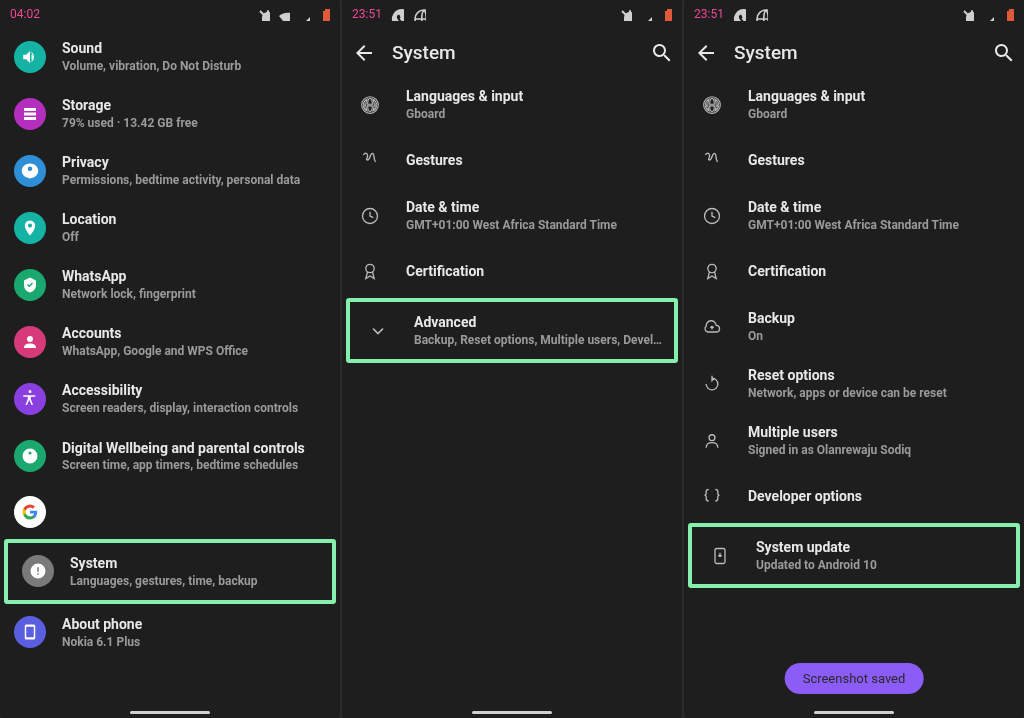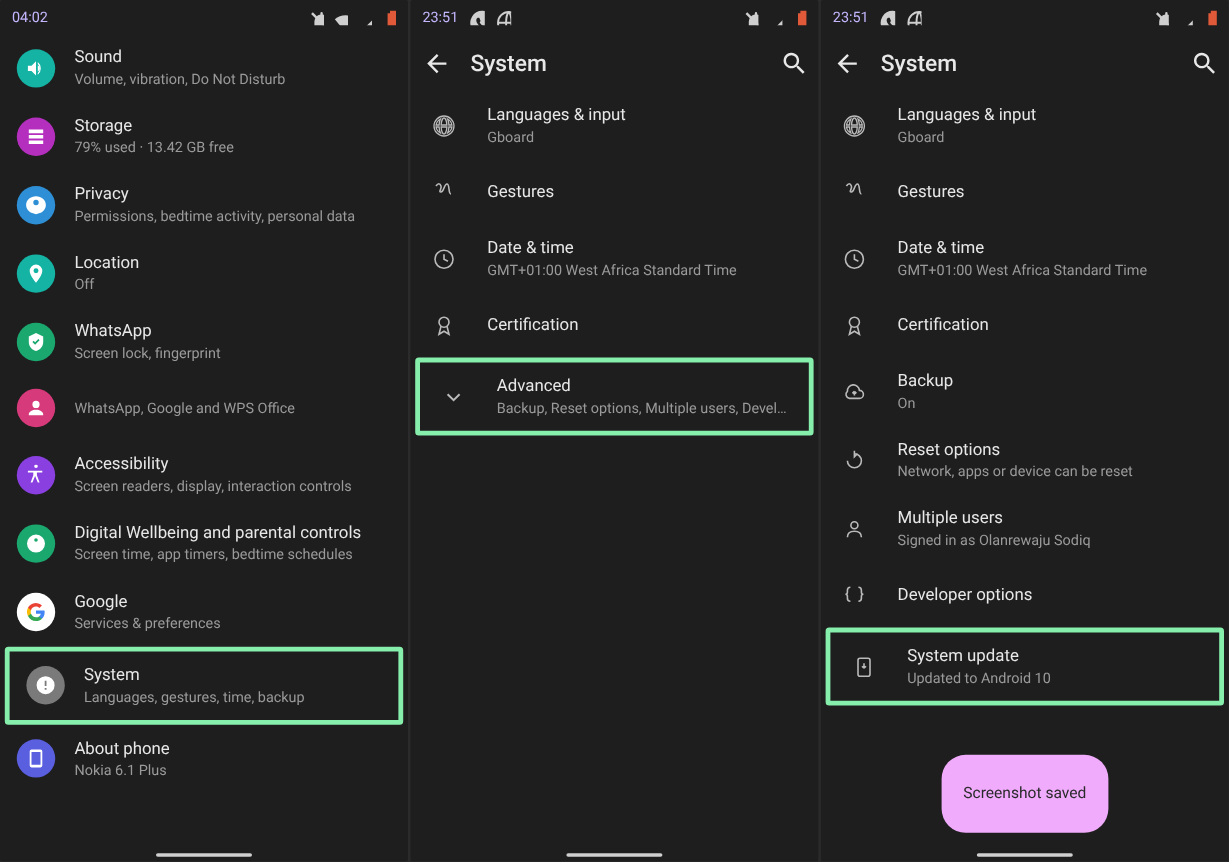--- a/index.html
+++ b/index.html
@@ -22,38 +22,39 @@
     border-radius: 2px;
     overflow: hidden;
   }
   .statusbar {
     height: 28px;
     display: flex;
     align-items: center;
     justify-content: space-between;
     padding: 0 10px;
     font-size: 12px;
-    color: #c4b5fd;
+    color: #ec4899;
   }
   .statusbar .left { display:flex; gap:8px; align-items:center;}
   .statusbar .right { display:flex; gap:6px; align-items:center;}
   .appbar {
     height: 48px;
     display: flex;
     align-items: center;
     padding: 0 10px;
     gap: 18px;
   }
   .appbar .title { font-size: 19px; font-weight: 500; flex:1;}
   .list { flex:1; overflow:hidden; }
   .item {
     display: flex;
     align-items: center;
     padding: 11px 12px 11px 14px;
     gap: 16px;
+    font-weight: bold;
   }
   .item .iconwrap {
     width: 32px; height:32px;
     display:flex; align-items:center; justify-content:center;
     flex-shrink:0;
   }
   .iconcircle {
     width: 32px; height:32px; border-radius:50%;
     display:flex; align-items:center; justify-content:center;
   }
@@ -68,22 +69,22 @@
     border: 4px solid #86efac;
     border-radius: 3px;
     margin: 0 4px;
   }
   .navhandle {
     position:absolute; bottom:4px; left:50%; transform:translateX(-50%);
     width: 80px; height:3px; border-radius:2px; background:#d0d0d0;
   }
   .toast {
     position:absolute; bottom:24px; left:50%; transform:translateX(-50%);
-    background:#f0abfc; color:#2a2a2a; font-size:13px;
-    padding: 25px 18px; border-radius: 20px;
+    background:#8b5cf6; color:#2a2a2a; font-size:13px;
+    padding: 8px 18px; border-radius: 20px;
   }
   
   .sicon { width:14px; height:14px; fill:#cfcfcf; display:block;}
   .sicon.batt { fill:#e05a3a; }
 </style>
 </head>
 <body>
 
 <svg width="0" height="0" style="position:absolute">
  <defs>
@@ -266,32 +267,33 @@
       <div class="item">
         <div class="iconwrap">
           <div class="iconcircle" style="background:#1aa86f">
             <svg viewBox="0 0 24 24" fill="#fff">
               <use href="#i-security"></use>
             </svg>
           </div>
         </div>
         <div class="txtcol">
           <div class="ttl">WhatsApp</div>
-          <div class="sub">Screen lock, fingerprint</div>
+          <div class="sub">Network lock, fingerprint</div>
         </div>
       </div>
       <div class="item">
         <div class="iconwrap">
           <div class="iconcircle" style="background:#d63a7a">
             <svg viewBox="0 0 24 24" fill="#fff">
               <use href="#i-accounts"></use>
             </svg>
           </div>
         </div>
         <div class="txtcol">
+          <div class="ttl">Accounts</div>
           <div class="sub">WhatsApp, Google and WPS Office</div>
         </div>
       </div>
       <div class="item">
         <div class="iconwrap">
           <div class="iconcircle" style="background:#8a3fe0">
             <svg viewBox="0 0 24 24" fill="#fff">
               <use href="#i-accessibility"></use>
             </svg>
           </div>
@@ -314,24 +316,20 @@
           <div class="sub">Screen time, app timers, bedtime schedules</div>
         </div>
       </div>
       <div class="item">
         <div class="iconwrap">
           <div class="iconcircle" style="background:#ffffff">
             <svg viewBox="0 0 24 24">
               <use href="#i-google"></use>
             </svg>
           </div>
-        </div>
-        <div class="txtcol">
-          <div class="ttl">Google</div>
-          <div class="sub">Services &amp; preferences</div>
         </div>
       </div>
       <div class="item highlight">
         <div class="iconwrap">
           <div class="iconcircle" style="background:#7a7a7a">
             <svg viewBox="0 0 24 24" fill="#fff">
               <use href="#i-system"></use>
             </svg>
           </div>
         </div>

